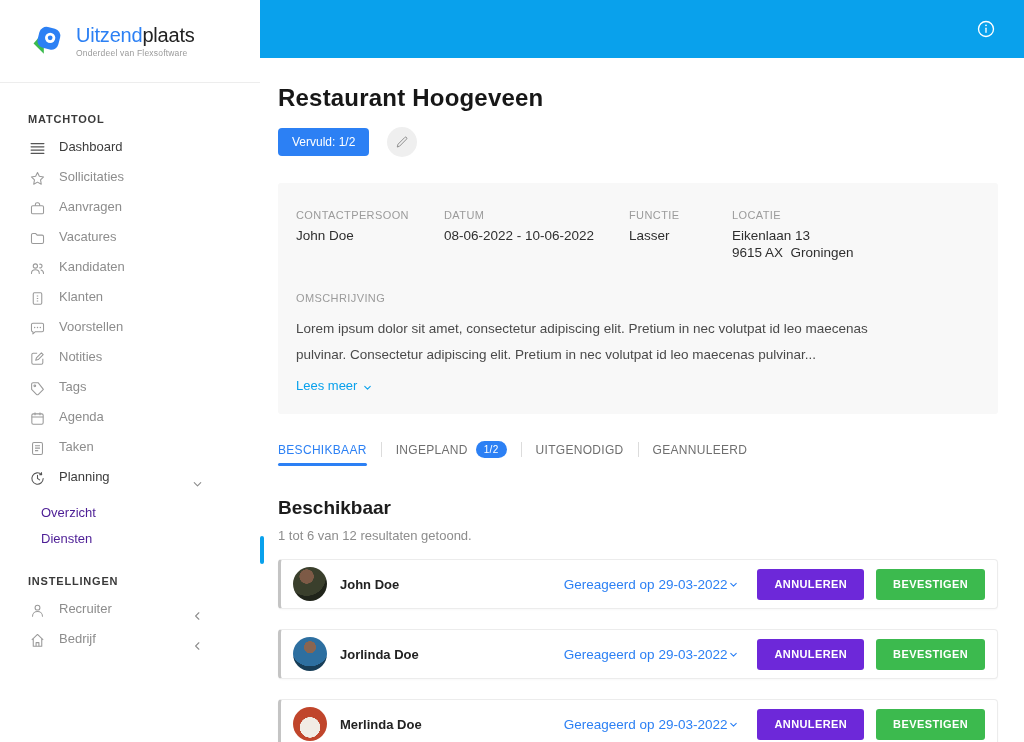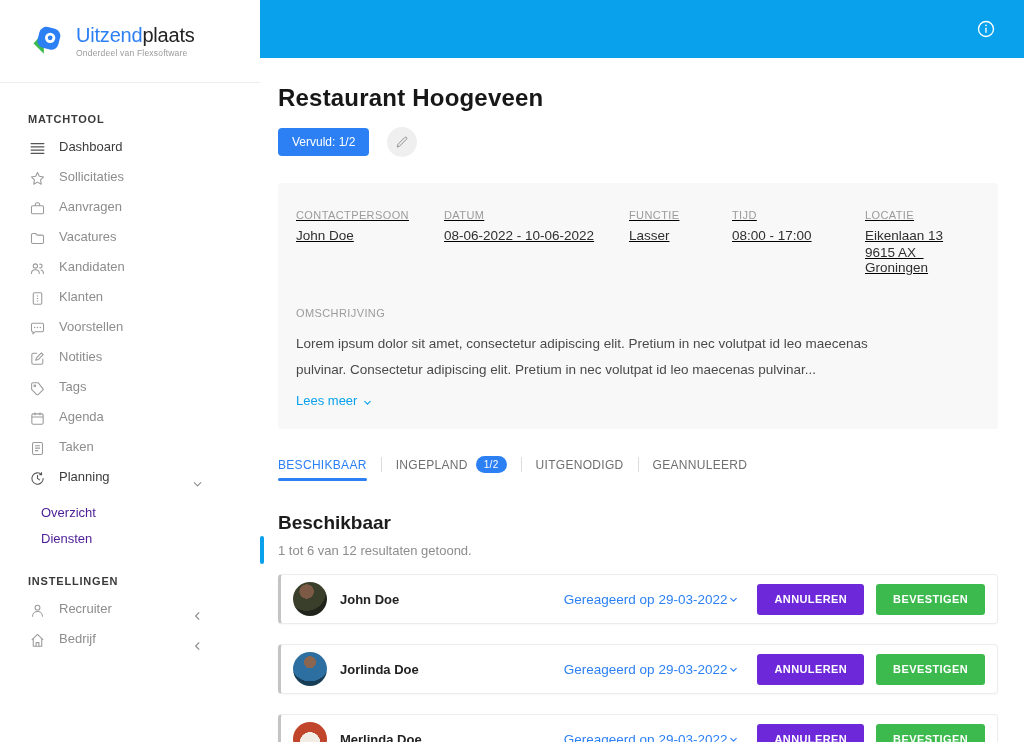--- a/index.html
+++ b/index.html
@@ -33,21 +33,21 @@
   .content { padding:24px 26px 0 18px; position:relative; }
   .scroll-accent { position:absolute; left:0px; top:478px; width:4px; height:28px; background:#09a1ec; border-radius:2px; }
 
   .page-title { font-size:24px; font-weight:800; color:#171717; letter-spacing:0.2px; margin-top:2px; }
   .badge-row { display:flex; align-items:center; margin-top:15px; }
   .badge { background:#2c80f4; color:#fff; font-size:12px; padding:7px 14px; border-radius:4px; }
   .edit-btn { width:30px; height:30px; border-radius:50%; background:#efefef; margin-left:18px;
               display:flex; align-items:center; justify-content:center; color:#8d8d8d; cursor:pointer; border:none; }
 
   .card { background:#f8f8f8; border-radius:3px; margin-top:26px; padding:26px 20px 20px 18px; }
-  .fields { display:flex;text-decoration:underline; }
+  .fields { display:flex; }
   .field { margin-right:0; }
   .f-label { font-size:11px; color:#9b9b9b; letter-spacing:0.4px; }
   .f-value { font-size:13.5px; color:#2f2f2f; margin-top:7px; white-space:pre-wrap; }
   .f0 { width:148px; } .f1 { width:185px; } .f2 { width:103px; } .f3 { width:133px; } .f4 { flex:1; }
   .desc { margin-top:32px; }
   .desc-text { font-size:13.5px; color:#4a4a4a; line-height:26px; margin-top:12px; }
   .read-more { display:inline-flex; align-items:flex-end; gap:5px; color:#09a1ec; font-size:13px; margin-top:10px; cursor:pointer; text-decoration:none; }
 
   .tabs { display:flex; align-items:center; margin-top:27px; }
   .tab { display:flex; align-items:center; font-size:12px; letter-spacing:0.3px; color:#6f6f6f; cursor:pointer;
@@ -297,24 +297,20 @@
             <div class="f-value">John Doe</div>
           </div>
           <div class="field f1">
             <div class="f-label">DATUM</div>
             <div class="f-value">08-06-2022 - 10-06-2022</div>
           </div>
           <div class="field f2">
             <div class="f-label">FUNCTIE</div>
             <div class="f-value">Lasser</div>
           </div>
-          <div class="field f3">
-            <div class="f-label">TIJD</div>
-            <div class="f-value">08:00 - 17:00</div>
-          </div>
           <div class="field f4">
             <div class="f-label">LOCATIE</div>
             <div class="f-value">Eikenlaan 13</div>
             <div class="f-value" style="margin-top:2px;">9615 AX  Groningen</div>
           </div>
         </div>
 
         <div class="desc">
           <div class="f-label">OMSCHRIJVING</div>
           <div class="desc-text">

